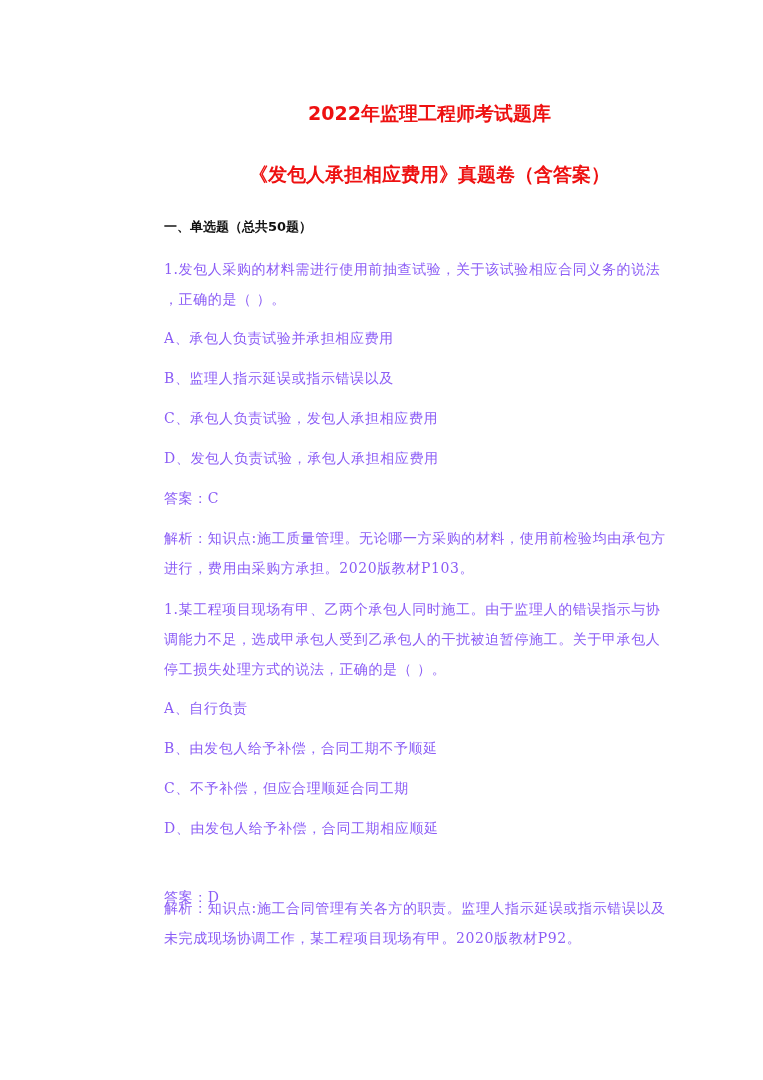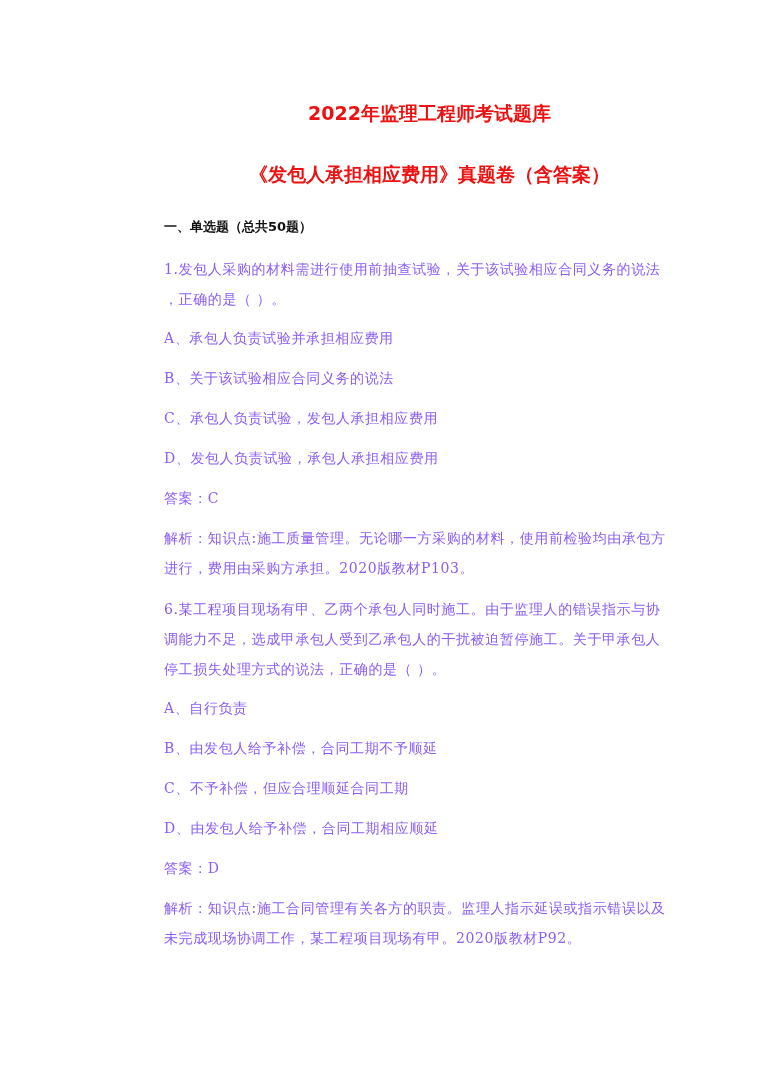--- a/index.html
+++ b/index.html
@@ -65,39 +65,39 @@
   <div class="title title-1">2022年监理工程师考试题库</div>
   <div class="title title-2">《发包人承担相应费用》真题卷（含答案）</div>
 
   <div class="section-heading">一、单选题（总共50题）</div>
 
   <div>
     <div class="line" style="top:259px">1.发包人采购的材料需进行使用前抽查试验，关于该试验相应合同义务的说法</div>
     <div class="line" style="top:289px">，正确的是（    ）。</div>
 
     <div class="line" style="top:328px">A、承包人负责试验并承担相应费用</div>
-    <div class="line" style="top:368px">B、关于该试验相应合同义务的说法</div>
+    <div class="line" style="top:368px">B、监理人指示延误或指示错误以及</div>
     <div class="line" style="top:408px">C、承包人负责试验，发包人承担相应费用</div>
     <div class="line" style="top:448px">D、发包人负责试验，承包人承担相应费用</div>
 
     <div class="line" style="top:488px">答案：C</div>
 
     <div class="line" style="top:528px">解析：知识点:施工质量管理。无论哪一方采购的材料，使用前检验均由承包方</div>
     <div class="line" style="top:558px">进行，费用由采购方承担。2020版教材P103。</div>
   </div>
 
   <div>
-    <div class="line" style="top:599px">6.某工程项目现场有甲、乙两个承包人同时施工。由于监理人的错误指示与协</div>
+    <div class="line" style="top:599px">1.某工程项目现场有甲、乙两个承包人同时施工。由于监理人的错误指示与协</div>
     <div class="line" style="top:629px">调能力不足，选成甲承包人受到乙承包人的干扰被迫暂停施工。关于甲承包人</div>
     <div class="line" style="top:659px">停工损失处理方式的说法，正确的是（    ）。</div>
 
     <div class="line" style="top:698px">A、自行负责</div>
     <div class="line" style="top:738px">B、由发包人给予补偿，合同工期不予顺延</div>
     <div class="line" style="top:778px">C、不予补偿，但应合理顺延合同工期</div>
     <div class="line" style="top:818px">D、由发包人给予补偿，合同工期相应顺延</div>
 
-    <div class="line" style="top:858px">答案：D</div>
+    <div class="line" style="top:887px">答案：D</div>
 
     <div class="line" style="top:898px">解析：知识点:施工合同管理有关各方的职责。监理人指示延误或指示错误以及</div>
     <div class="line" style="top:928px">未完成现场协调工作，某工程项目现场有甲。2020版教材P92。</div>
   </div>
 
 </div>
 
 </body></html>

